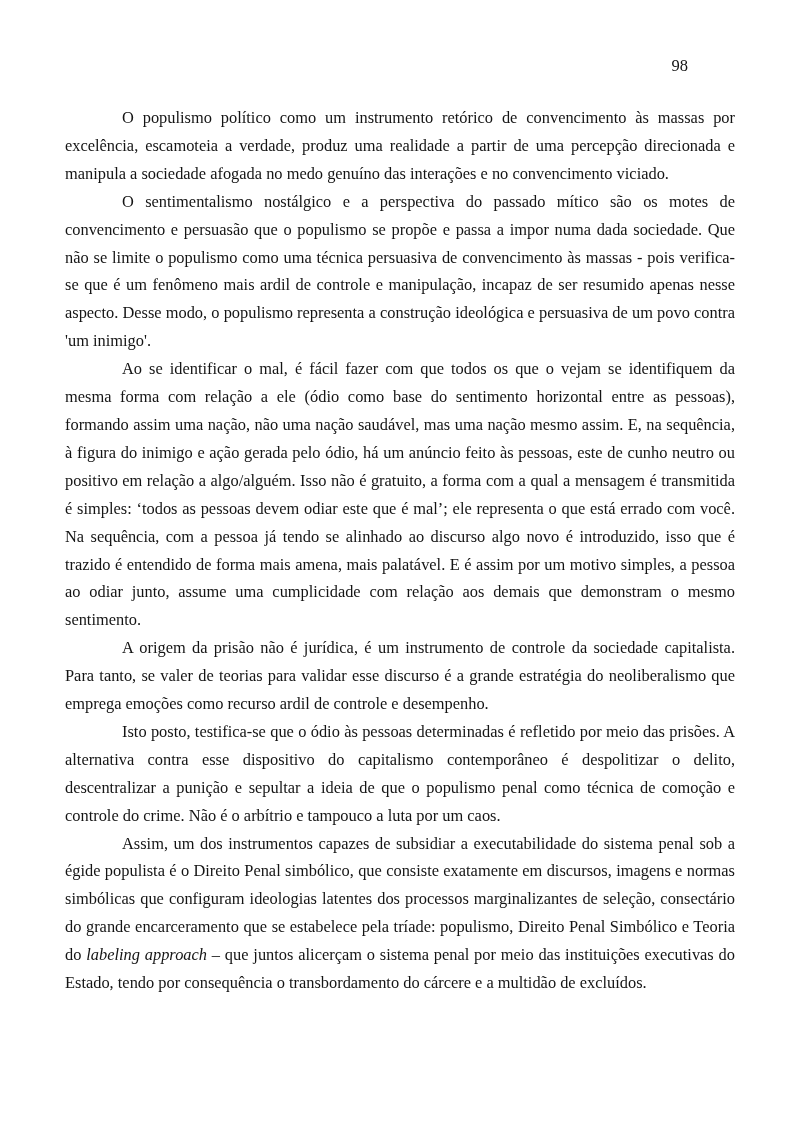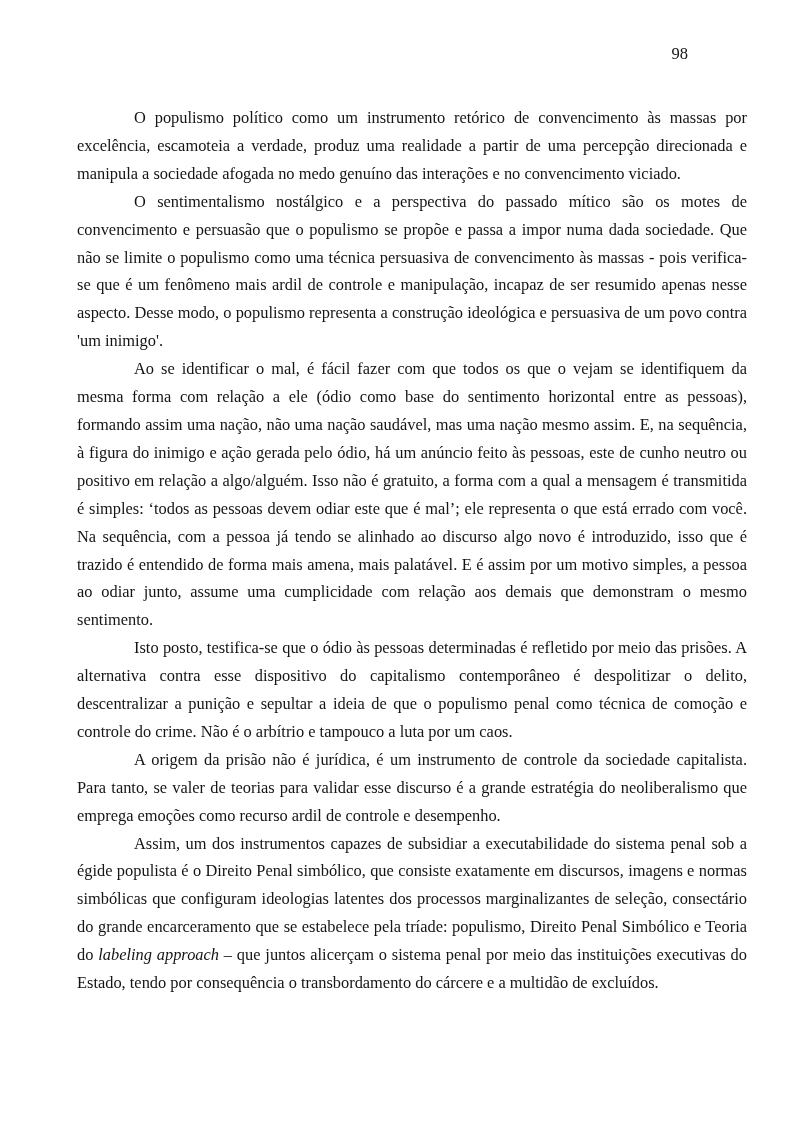--- a/index.html
+++ b/index.html
@@ -11,34 +11,33 @@
     position: relative;
     width: 800px;
     height: 1132px;
     background: #ffffff;
     font-family: "Liberation Serif", "DejaVu Serif", serif;
     color: #141414;
     overflow: hidden;
   }
   .page-number {
     position: absolute;
-    top: 44px;
+    top: 56px;
     left: 0;
     right: 112px;
     text-align: right;
     font-size: 16.5px;
     line-height: 19px;
     color: #141414;
   }
   .content {
     position: absolute;
     top: 104px;
     left: 65px;
     width: 670px;
-    margin-left: 12px;
   }
   .para {
     margin: 0;
     padding: 0;
     font-size: 16.4px;
     line-height: 27.9px;
     text-align: justify;
     text-indent: 57px;
     color: #141414;
   }
@@ -53,21 +52,21 @@
   <div class="page-number">98</div>
 
   <div class="content">
 
     <p class="para"><span>O populismo político como um instrumento retórico de convencimento às massas por excelência, escamoteia a verdade, produz uma realidade a partir de uma percepção direcionada e manipula a sociedade afogada no medo genuíno das interações e no convencimento viciado.</span></p>
 
     <p class="para"><span>O sentimentalismo nostálgico e a perspectiva do passado mítico são os motes de convencimento e persuasão que o populismo se propõe e passa a impor numa dada sociedade. Que não se limite o populismo como uma técnica persuasiva de convencimento às massas - pois verifica-se que é um fenômeno mais ardil de controle e manipulação, incapaz de ser resumido apenas nesse aspecto. Desse modo, o populismo representa a construção ideológica e persuasiva de um povo contra 'um inimigo'.</span></p>
 
     <p class="para"><span>Ao se identificar o mal, é fácil fazer com que todos os que o vejam se identifiquem da mesma forma com relação a ele (ódio como base do sentimento horizontal entre as pessoas), formando assim uma nação, não uma nação saudável, mas uma nação mesmo assim. E, na sequência, à figura do inimigo e ação gerada pelo ódio, há um anúncio feito às pessoas, este de cunho neutro ou positivo em relação a algo/alguém. Isso não é gratuito, a forma com a qual a mensagem é transmitida é simples: ‘todos as pessoas devem odiar este que é mal’; ele representa o que está errado com você. Na sequência, com a pessoa já tendo se alinhado ao discurso algo novo é introduzido, isso que é trazido é entendido de forma mais amena, mais palatável. E é assim por um motivo simples, a pessoa ao odiar junto, assume uma cumplicidade com relação aos demais que demonstram o mesmo sentimento.</span></p>
 
+    <p class="para"><span>A origem da prisão não é jurídica, é um instrumento de controle da sociedade capitalista. Para tanto, se valer de teorias para validar esse discurso é a grande estratégia do neoliberalismo que emprega emoções como recurso ardil de controle e desempenho.</span></p>
+
     <p class="para"><span>Isto posto, testifica-se que o ódio às pessoas determinadas é refletido por meio das prisões. A alternativa contra esse dispositivo do capitalismo contemporâneo é despolitizar o delito, descentralizar a punição e sepultar a ideia de que o populismo penal como técnica de comoção e controle do crime. Não é o arbítrio e tampouco a luta por um caos.</span></p>
-
-    <p class="para"><span>A origem da prisão não é jurídica, é um instrumento de controle da sociedade capitalista. Para tanto, se valer de teorias para validar esse discurso é a grande estratégia do neoliberalismo que emprega emoções como recurso ardil de controle e desempenho.</span></p>
 
     <p class="para"><span>Assim, um dos instrumentos capazes de subsidiar a executabilidade do sistema penal sob a égide populista é o Direito Penal simbólico, que consiste exatamente em discursos, imagens e normas simbólicas que configuram ideologias latentes dos processos marginalizantes de seleção, consectário do grande encarceramento que se estabelece pela tríade: populismo, Direito Penal Simbólico e Teoria do </span><em>labeling approach</em><span> – que juntos alicerçam o sistema penal por meio das instituições executivas do Estado, tendo por consequência o transbordamento do cárcere e a multidão de excluídos.</span></p>
 
   </div>
 
 </div>
 
 </body></html>

